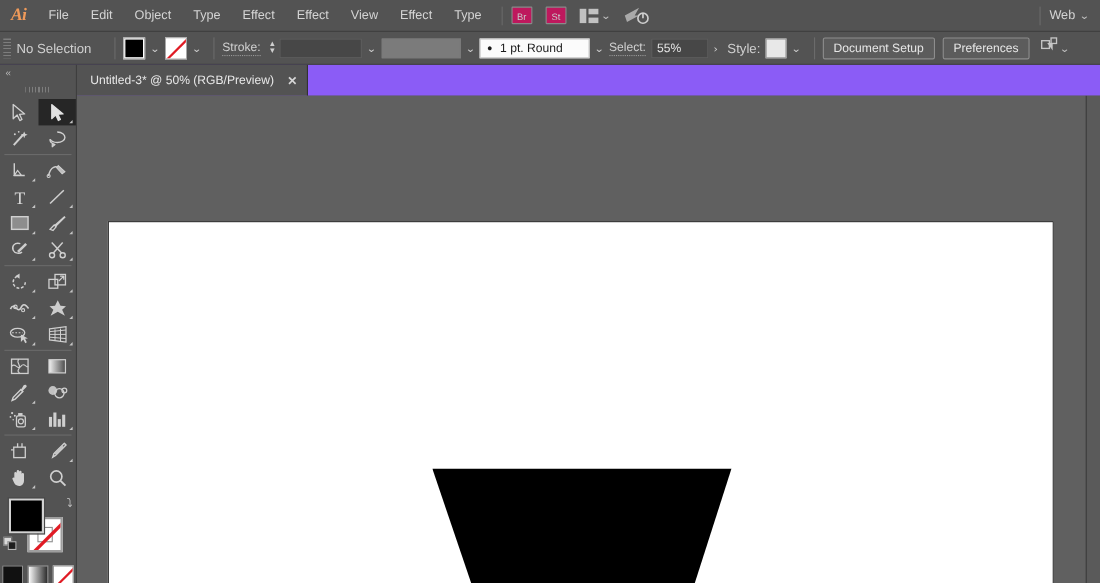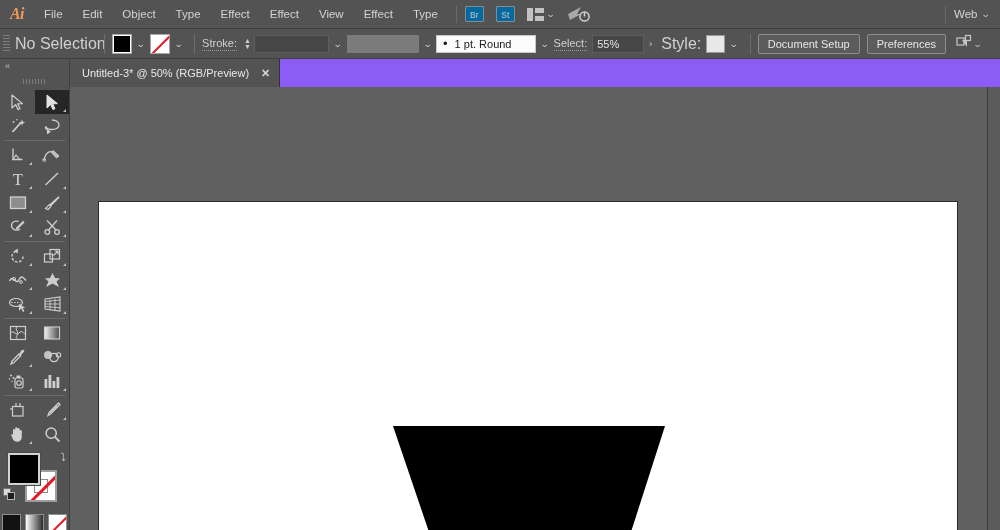--- a/index.html
+++ b/index.html
@@ -52,21 +52,21 @@
     cursor: default;
   }
   .menubar-sep {
     width: 1px; height: 17px;
     background: #6a6a6a;
     margin: 0 8px;
   }
   .mb-btn {
     width: 19px; height: 16px;
     border: 1px solid #8a8a8a;
-    background: #0369a1;
+    background: #be185d;
     color: #c9c9c9;
     font-size: 8.5px;
     line-height: 16px;
     text-align: center;
     margin-right: 12px;
     border-radius: 1px;
     box-sizing: border-box;
   }
   .arrange-icon {
     width: 17px; height: 13px;
@@ -109,21 +109,21 @@
     align-items: center;
     border-bottom: 1px solid #3e3e3e;
     box-sizing: border-box;
   }
   .grip {
     width: 7px; height: 18px;
     margin: 0 5px 0 3px;
     background-image: repeating-linear-gradient(to bottom, #7d7d7d 0px, #7d7d7d 1px, transparent 1px, transparent 3px);
   }
   .cb-label {
-    font-size: 16px;
+    font-size: 12px;
     color: #d0d0d0;
     white-space: nowrap;
   }
   .cb-sep {
     width: 1px; height: 20px;
     background: #6b6b6b;
     margin: 0 7px;
   }
   .sw-box {
     width: 20px; height: 20px;

